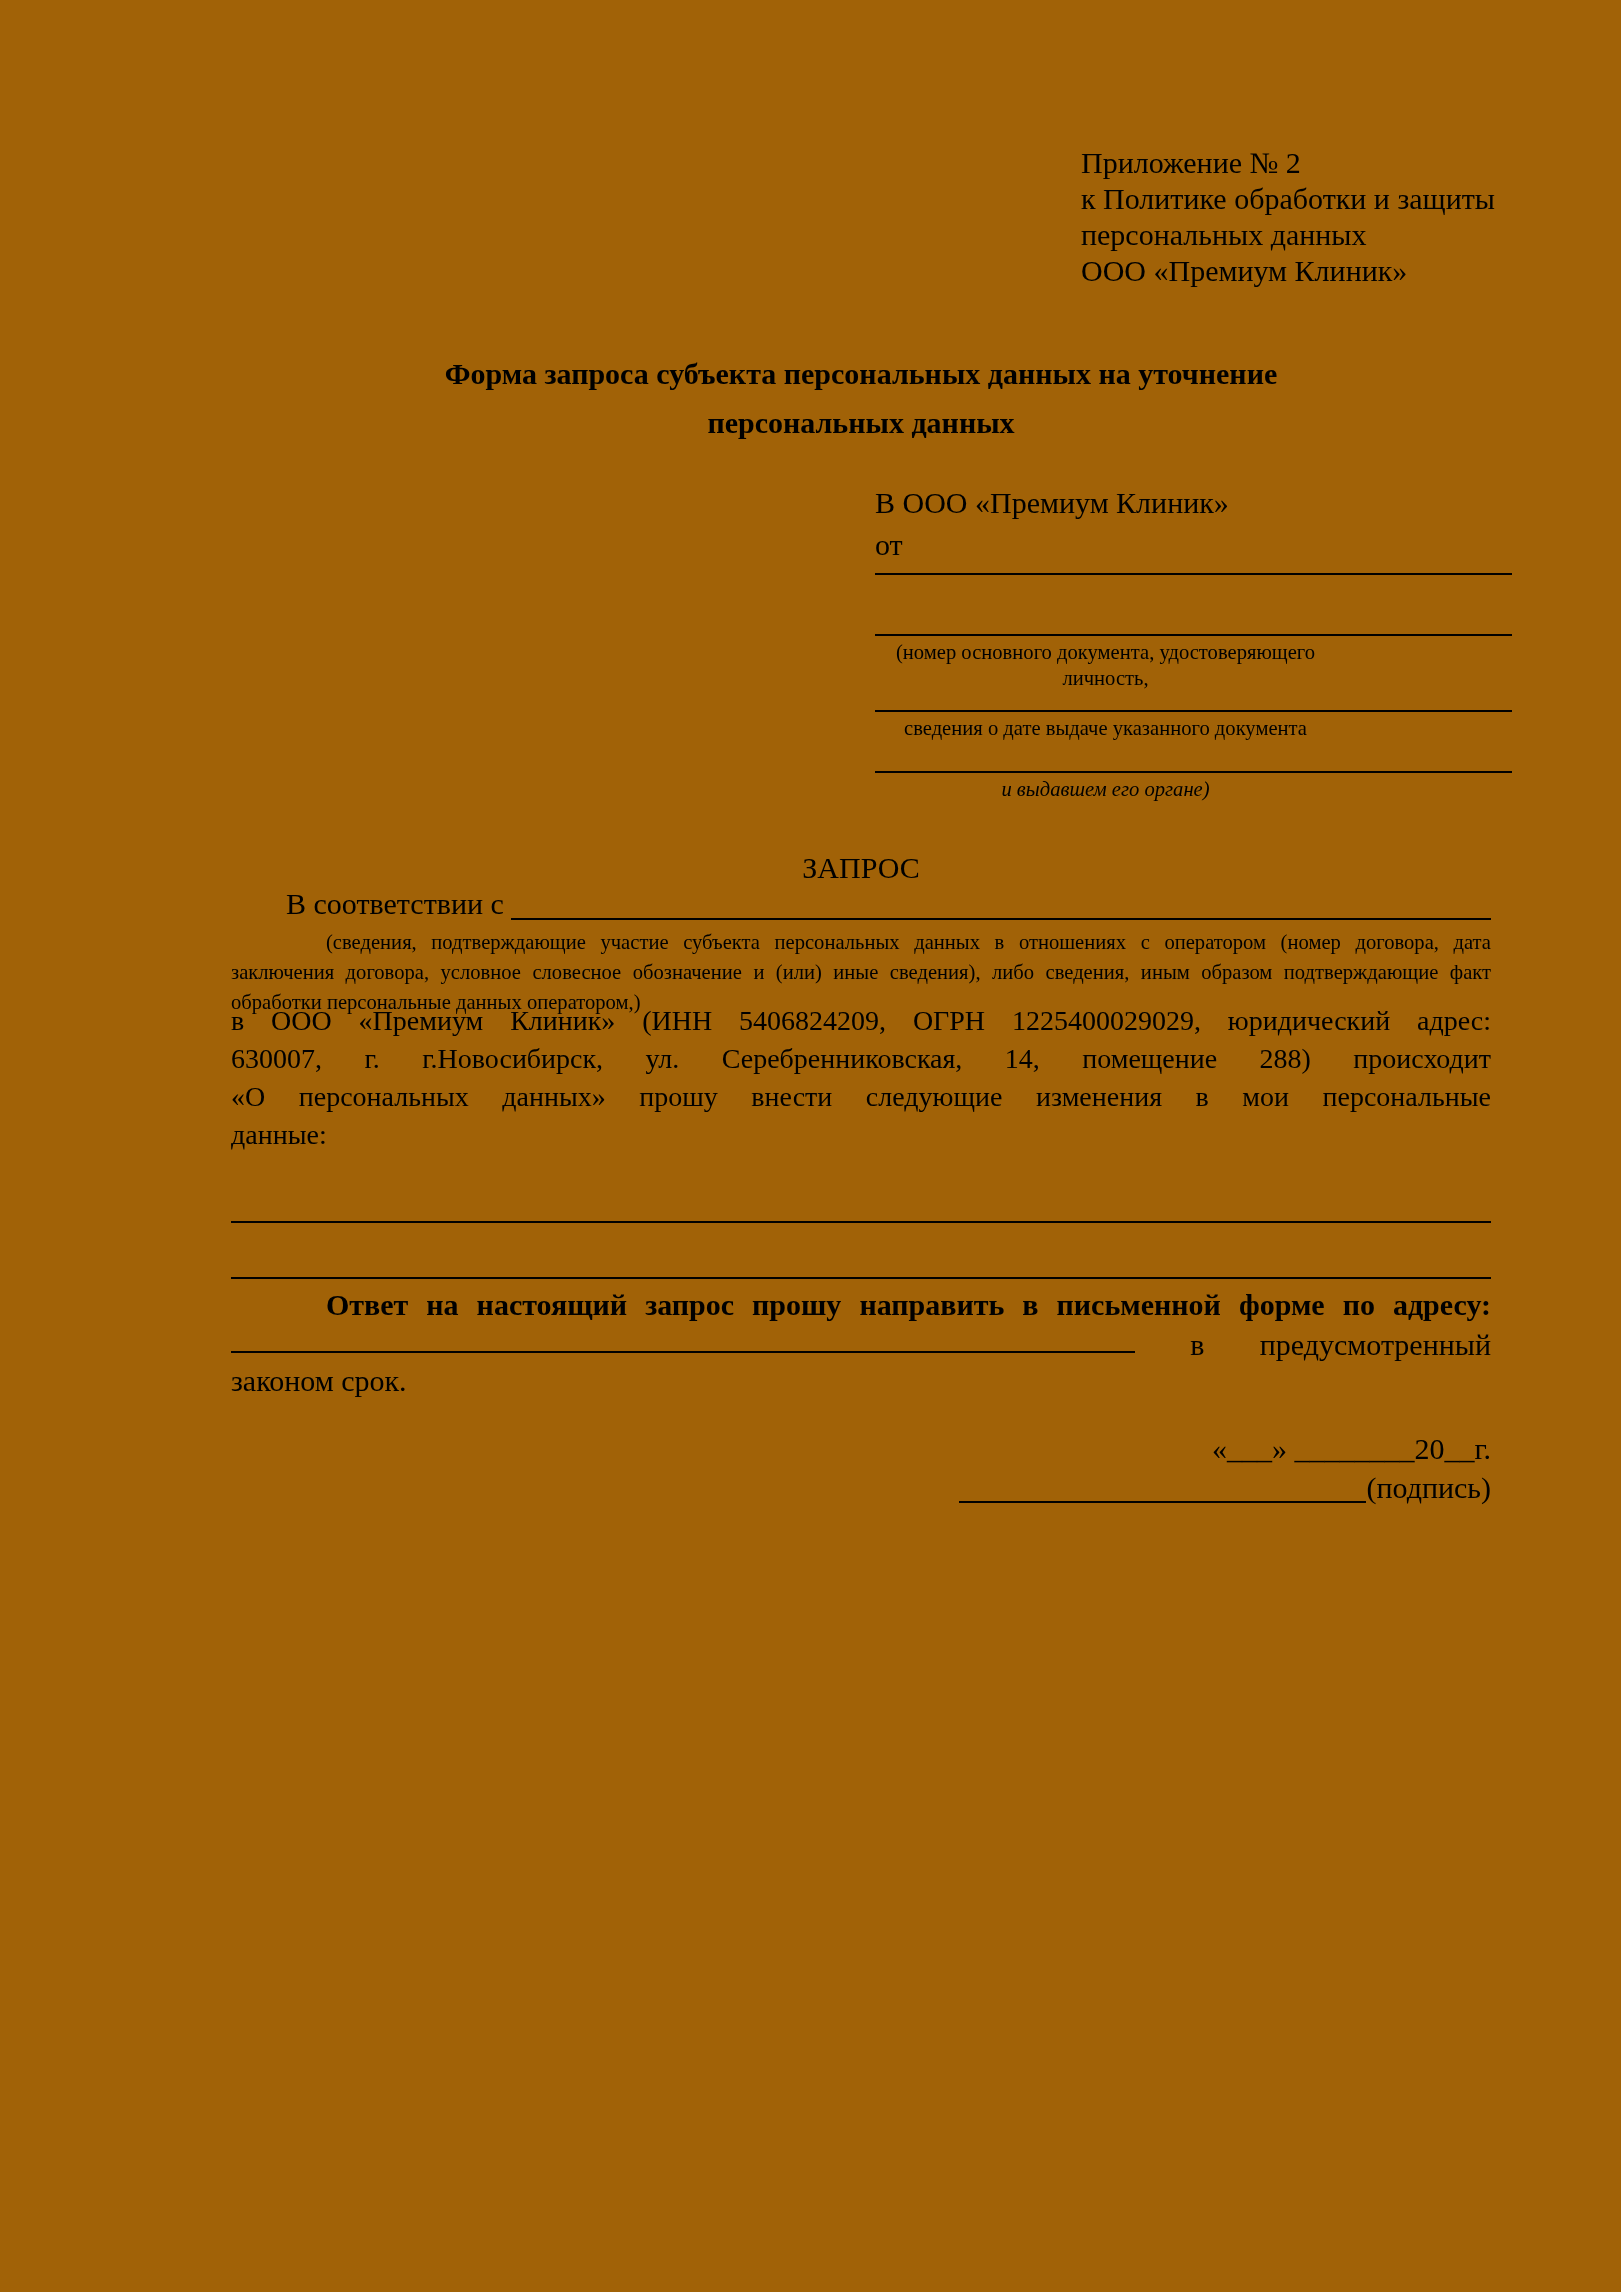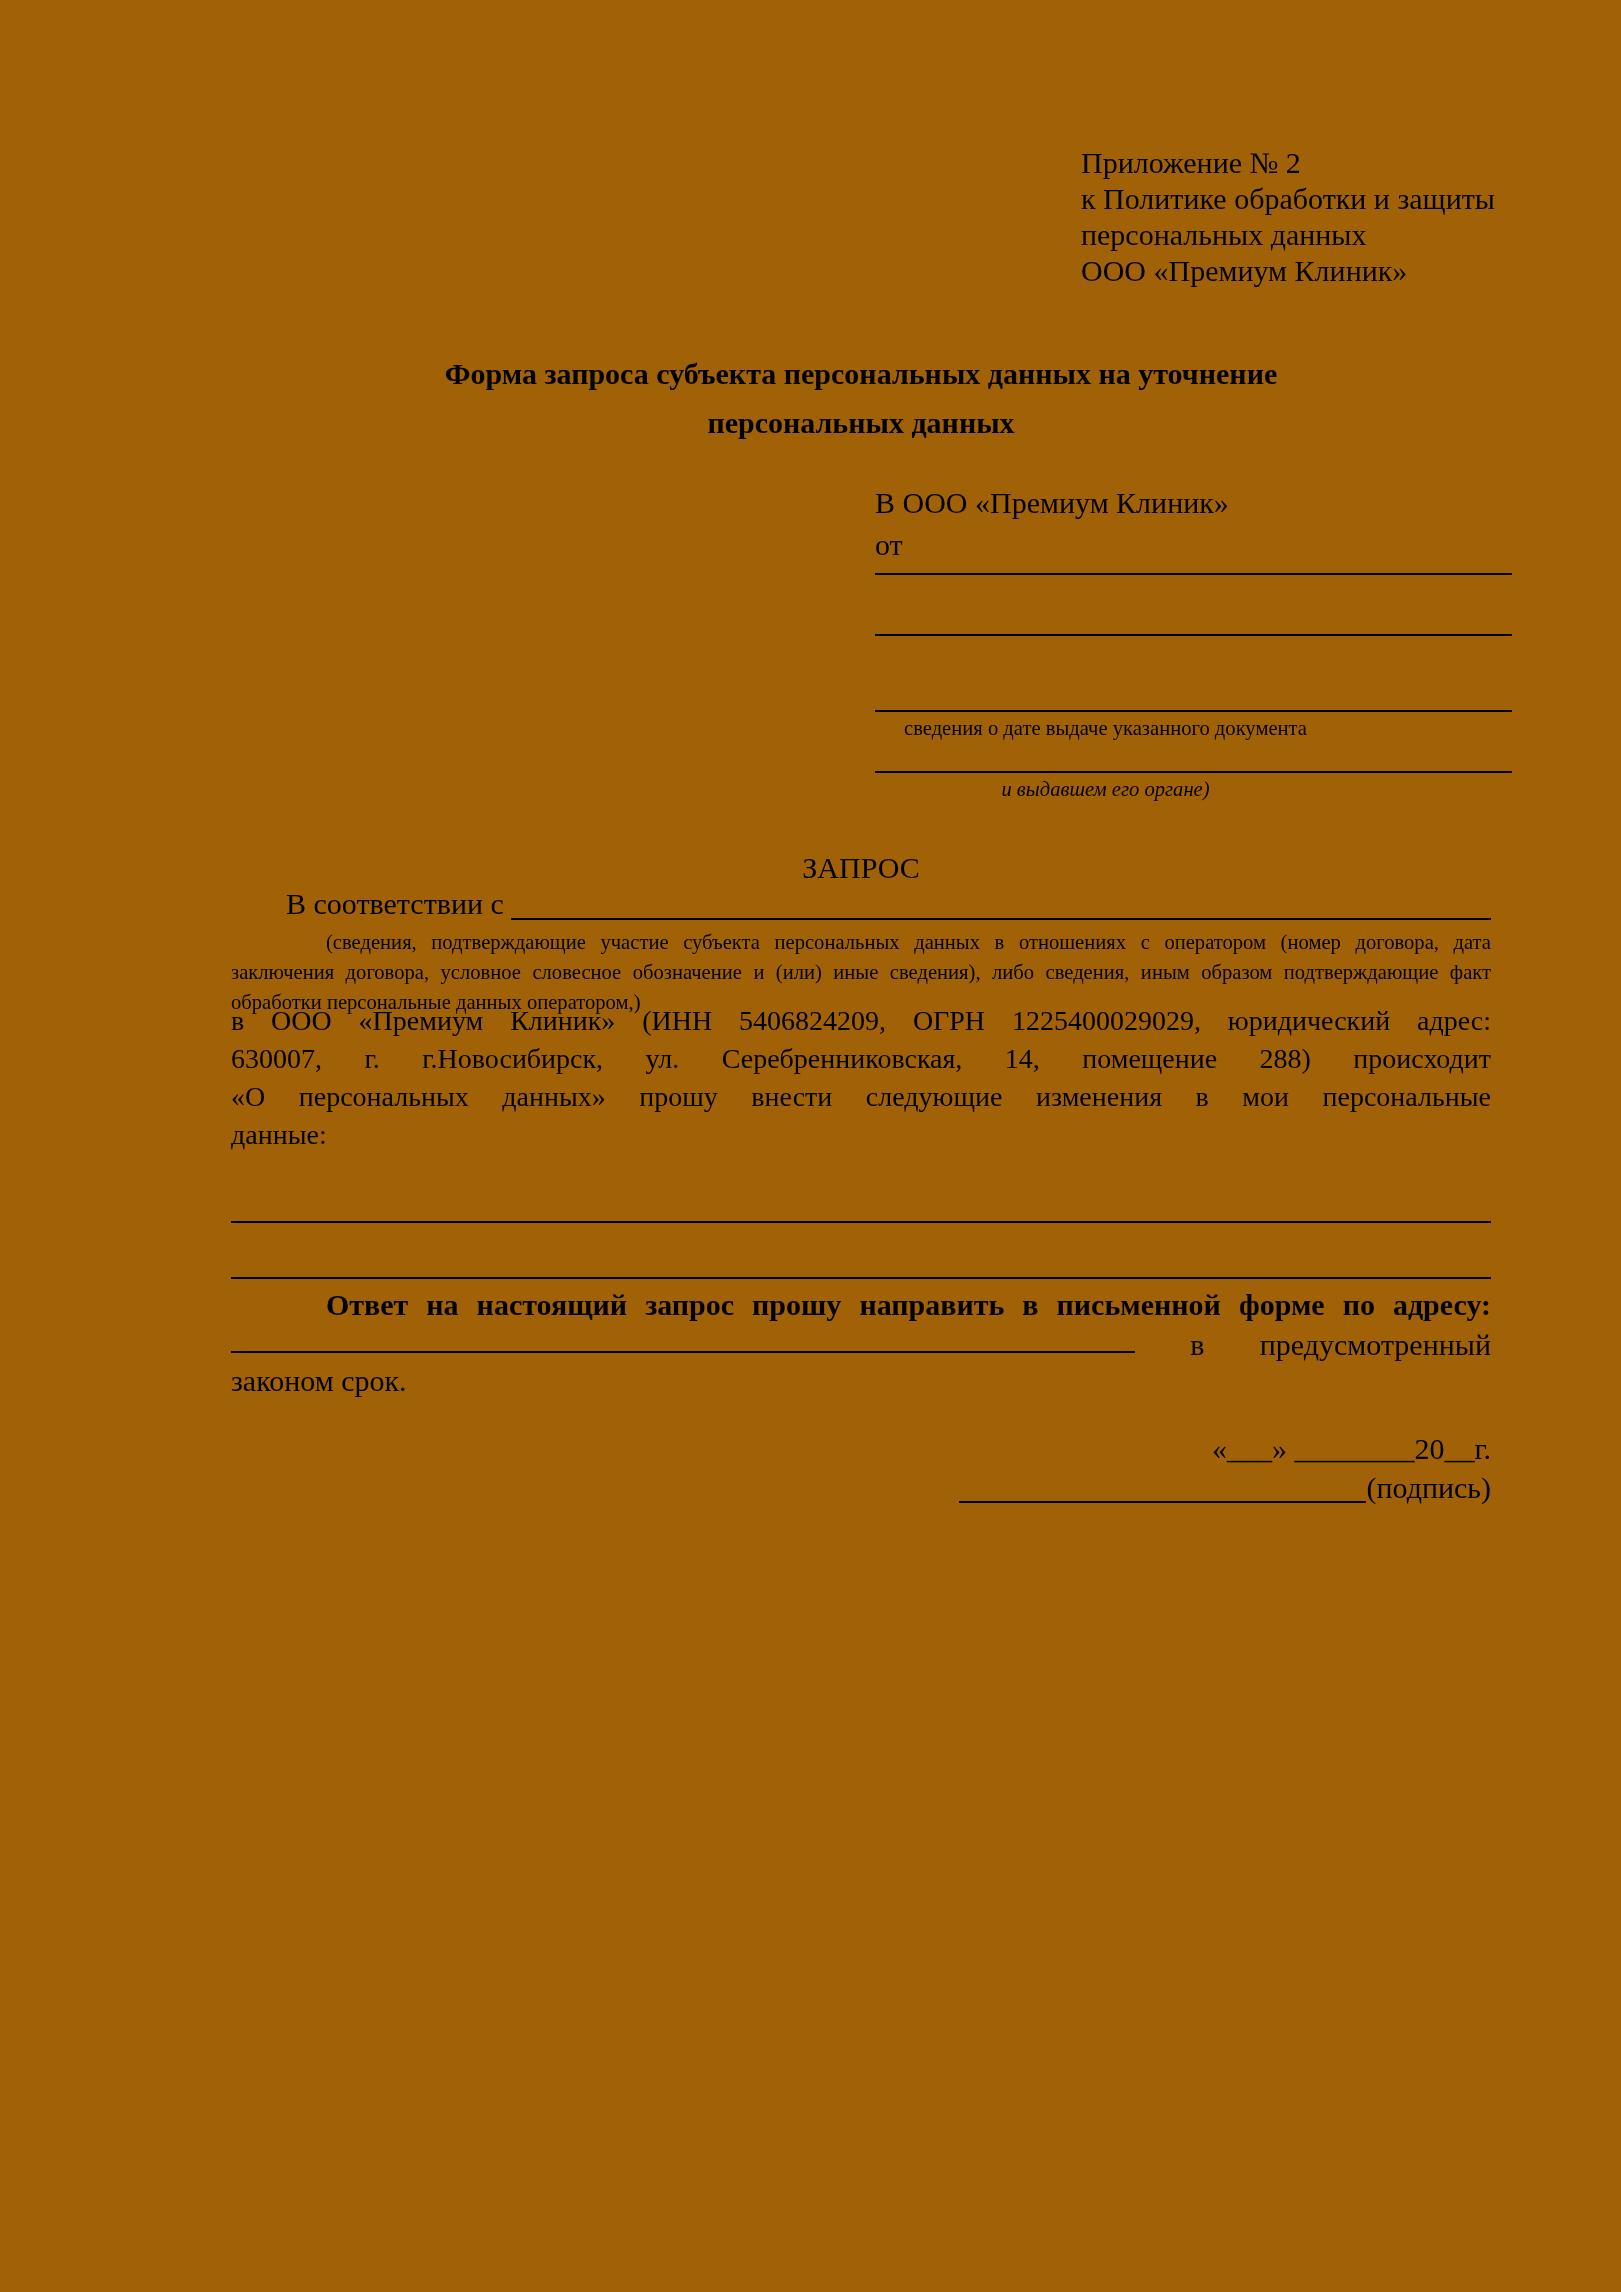--- a/index.html
+++ b/index.html
@@ -85,20 +85,21 @@
     <div>Форма запроса субъекта персональных данных на уточнение</div>
     <div>персональных данных</div>
   </div>
 
   <div class="abs addr-to">В ООО «Премиум Клиник»</div>
   <div class="abs addr-from">от</div>
 
   <div class="abs field-line fl1"></div>
 
   <div class="abs field-line fl2"></div>
+  <div class="abs field-cap fc2">(номер основного документа, удостоверяющего личность,</div>
 
   <div class="abs field-line fl3"></div>
   <div class="abs field-cap fc3">сведения о дате выдаче указанного документа</div>
 
   <div class="abs field-line fl4"></div>
   <div class="abs field-cap fc4">и выдавшем его органе)</div>
 
   <div class="abs zapros">ЗАПРОС</div>
 
   <div class="abs intro-row">

